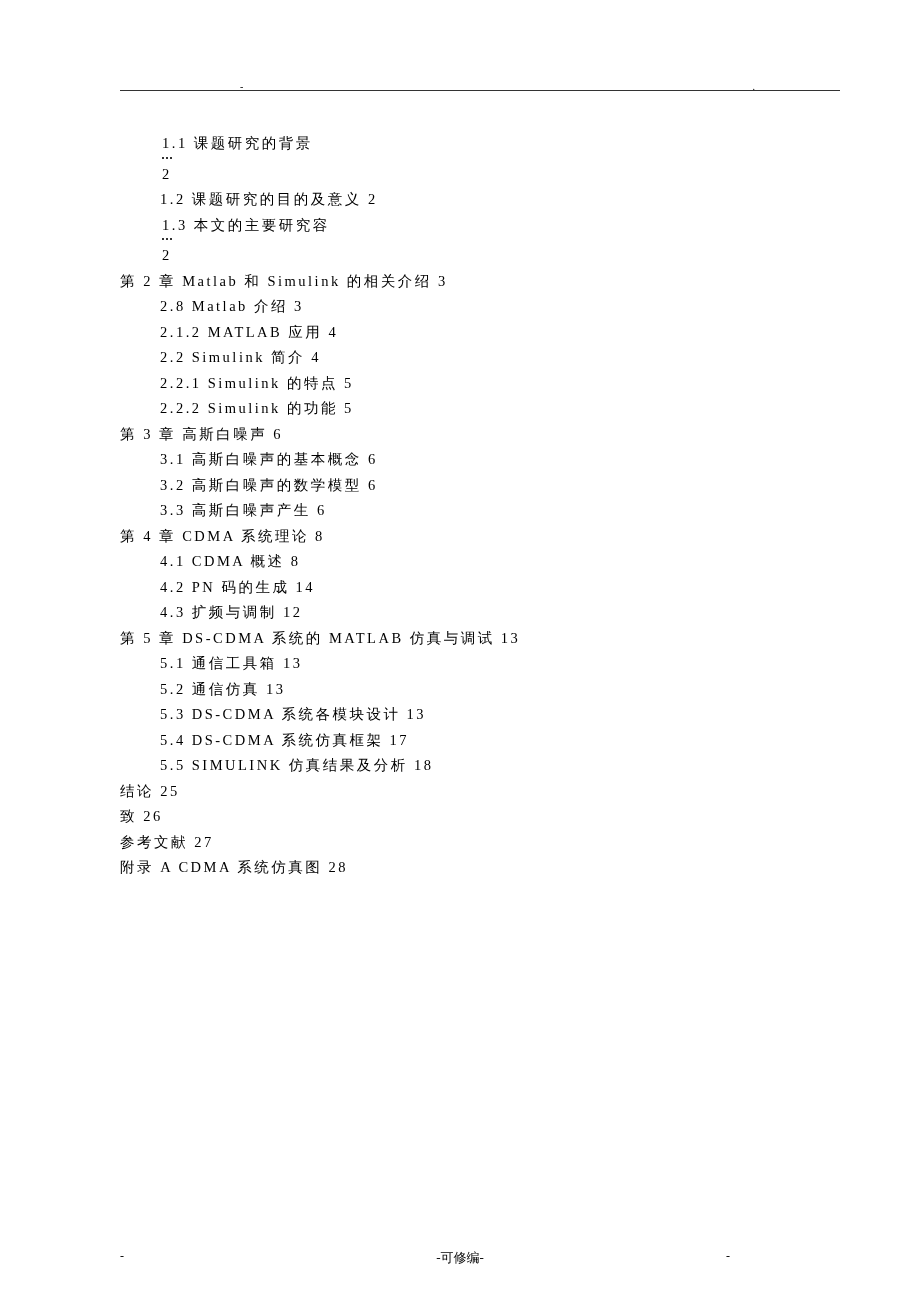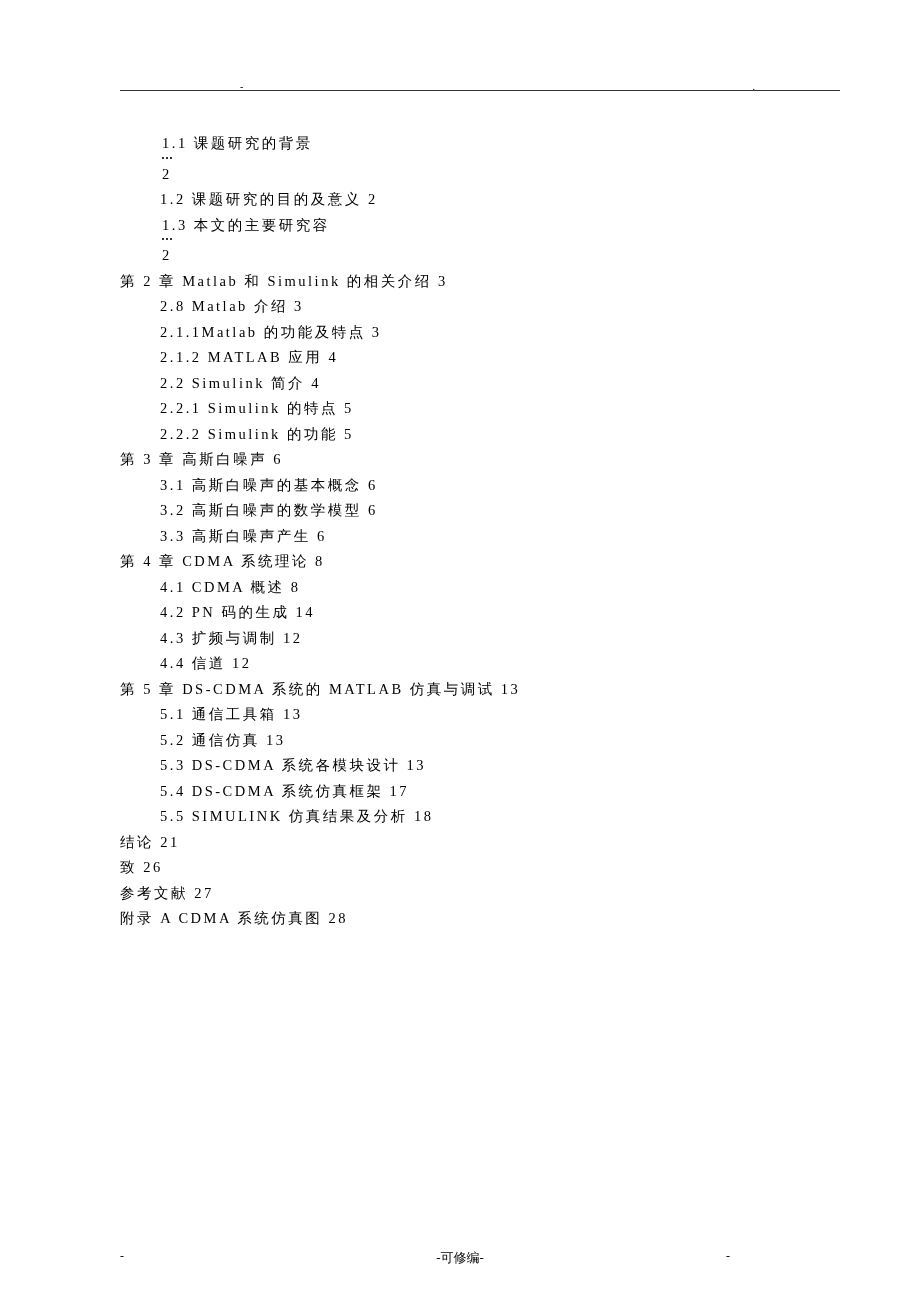--- a/index.html
+++ b/index.html
@@ -98,41 +98,39 @@
         <span class="page-num">2</span>
       </div>
       <div class="toc-line indent1"><span>1.2 课题研究的目的及意义 2</span></div>
       <div class="toc-line indent1 dotted-line">
         <span class="label-text">1.3 本文的主要研究容 </span>
         <span class="dots"></span>
         <span class="page-num">2</span>
       </div>
       <div class="toc-line indent0"><span>第 2 章 Matlab 和 Simulink 的相关介绍 3</span></div>
       <div class="toc-line indent2"><span>2.8 Matlab 介绍 3</span></div>
-      <div class="toc-line indent2"><span>2.1.1Matlab 的功能及特点 3</span></div>
       <div class="toc-line indent2"><span>2.1.2 MATLAB 应用 4</span></div>
       <div class="toc-line indent2"><span>2.2 Simulink 简介 4</span></div>
       <div class="toc-line indent2"><span>2.2.1 Simulink 的特点  5</span></div>
       <div class="toc-line indent2"><span>2.2.2 Simulink 的功能 5</span></div>
       <div class="toc-line indent0"><span>第 3 章 高斯白噪声 6</span></div>
       <div class="toc-line indent2"><span>3.1 高斯白噪声的基本概念 6</span></div>
       <div class="toc-line indent2"><span>3.2 高斯白噪声的数学模型 6</span></div>
       <div class="toc-line indent2"><span>3.3 高斯白噪声产生                           6</span></div>
       <div class="toc-line indent0"><span>第 4 章 CDMA 系统理论 8</span></div>
       <div class="toc-line indent2"><span>4.1 CDMA 概述 8</span></div>
       <div class="toc-line indent2"><span>4.2 PN 码的生成 14</span></div>
       <div class="toc-line indent2"><span>4.3 扩频与调制 12</span></div>
-      <div class="toc-line indent2"><span>4.4 信道 12</span></div>
       <div class="toc-line indent0"><span>第 5 章 DS-CDMA 系统的 MATLAB 仿真与调试 13</span></div>
       <div class="toc-line indent2"><span>5.1 通信工具箱 13</span></div>
       <div class="toc-line indent2"><span>5.2 通信仿真 13</span></div>
       <div class="toc-line indent2"><span>5.3 DS-CDMA 系统各模块设计 13</span></div>
       <div class="toc-line indent2"><span>5.4 DS-CDMA 系统仿真框架 17</span></div>
       <div class="toc-line indent2"><span>5.5 SIMULINK 仿真结果及分析 18</span></div>
-      <div class="toc-line indent0"><span>结论 21</span></div>
+      <div class="toc-line indent0"><span>结论 25</span></div>
       <div class="toc-line indent0"><span>致 26</span></div>
       <div class="toc-line indent0"><span>参考文献 27</span></div>
       <div class="toc-line indent0"><span>附录 A CDMA 系统仿真图 28</span></div>
     </div>
 </div>
 
 <div class="footer">
   <span class="footer-dash-left">-</span>
   <span>-可修编-</span>
   <span class="footer-dash-right">-</span>

